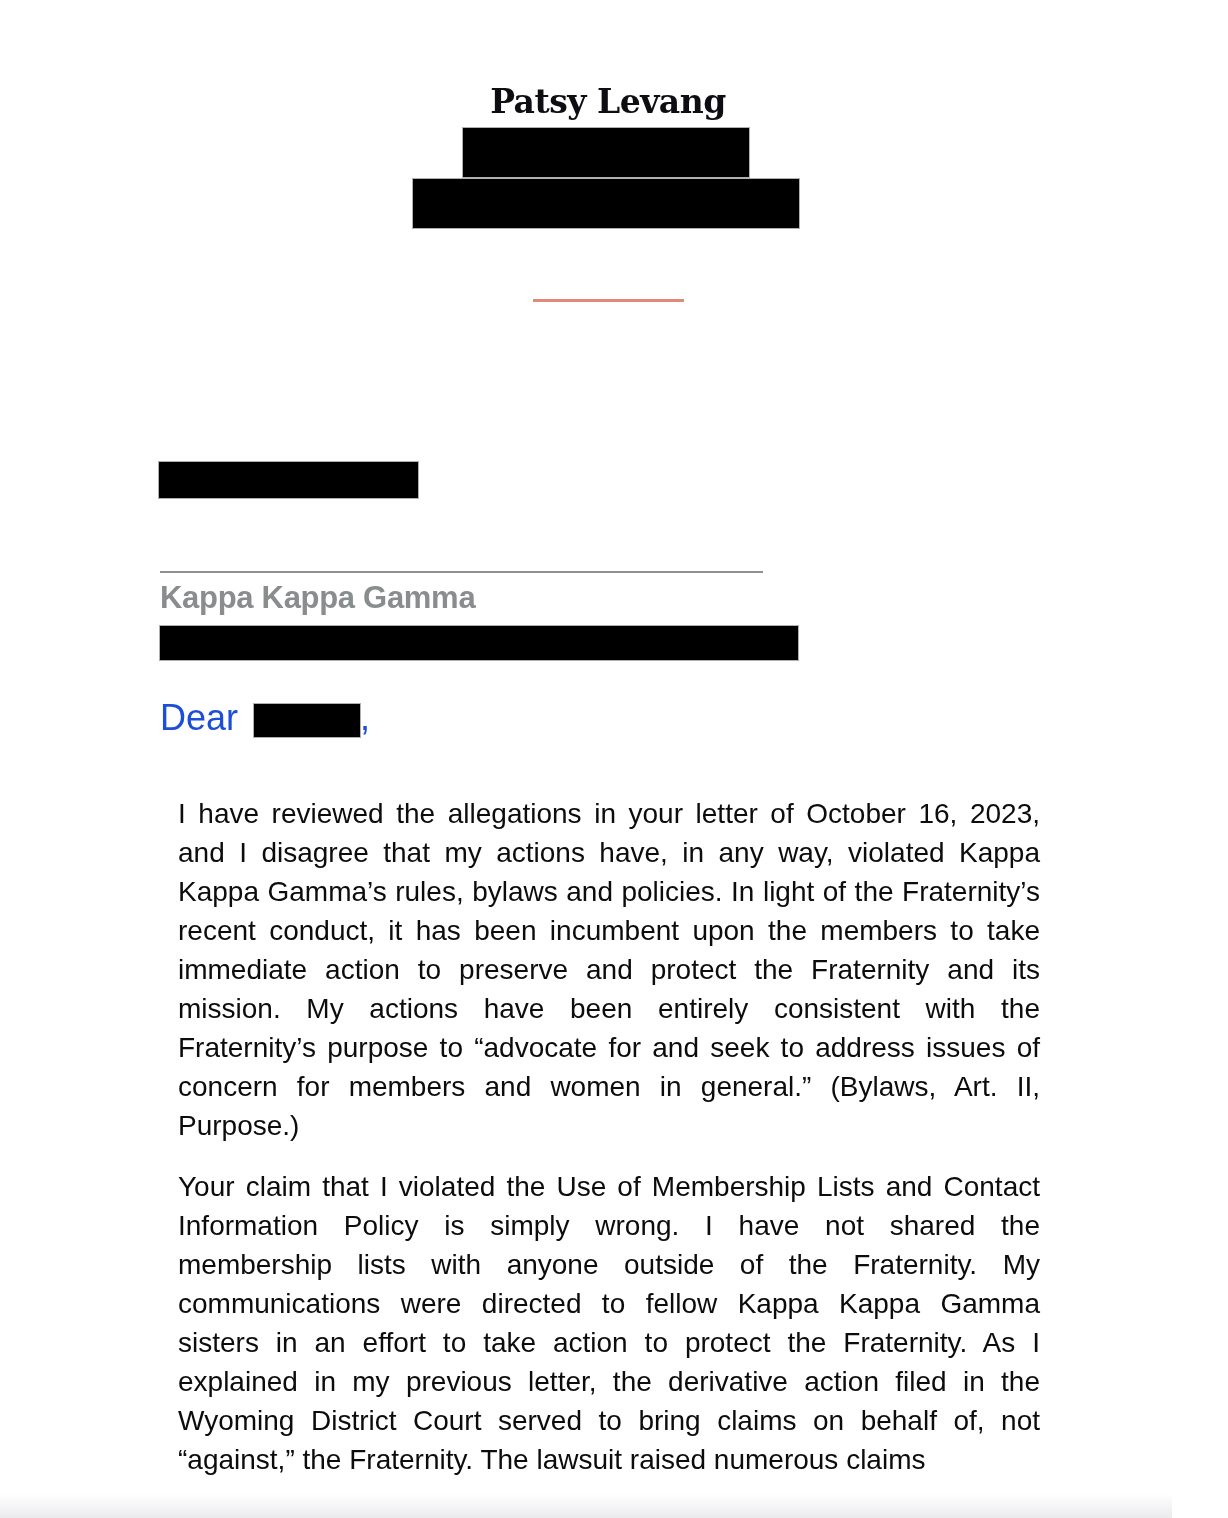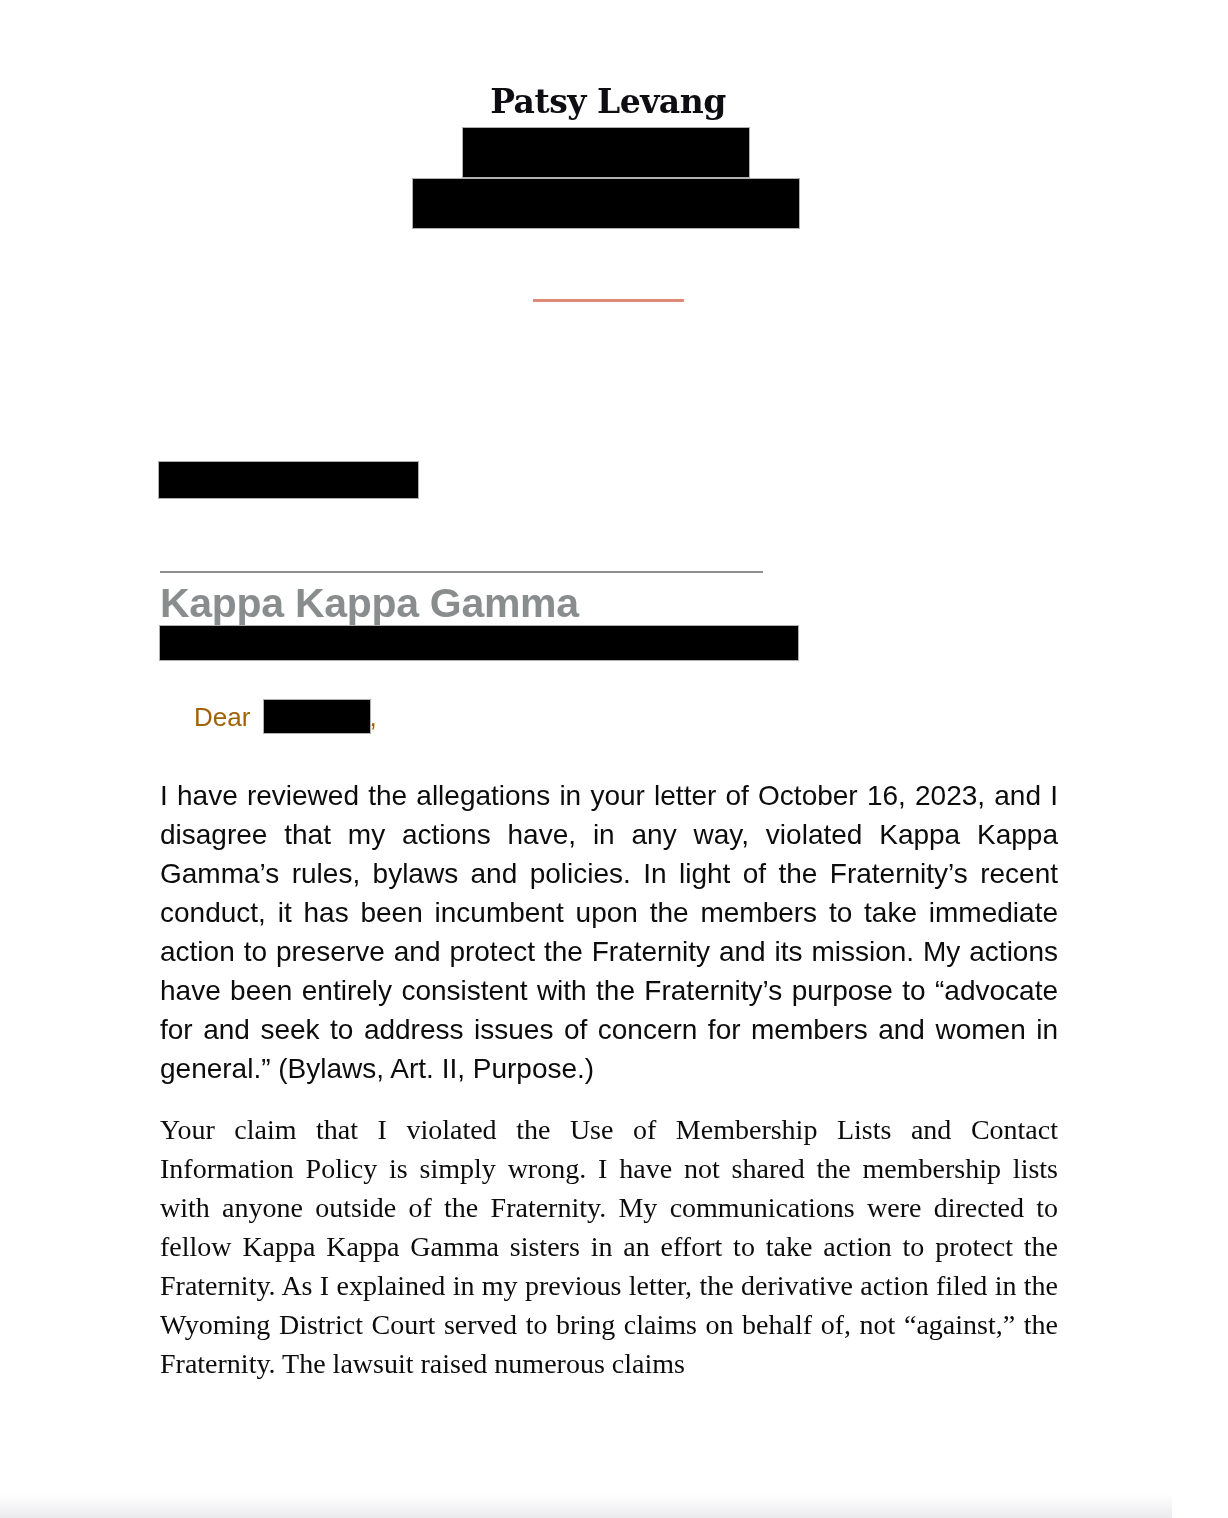--- a/index.html
+++ b/index.html
@@ -61,56 +61,55 @@
     white-space: nowrap;
   }
   .section-divider {
     position: absolute;
     left: 160px; top: 571px; width: 603px; height: 2px;
     background: #8e9091;
   }
   .recipient-org {
     position: absolute;
     left: 160px; top: 580px;
-    font-size: 41px;
+    font-size: 31px;
     font-weight: bold;
     letter-spacing: -0.3px;
     color: #8a8d8e;
     white-space: nowrap;
   }
   .redact-address { left: 160px; top: 626px; width: 638px; height: 34px; }
   .salutation {
     position: absolute;
     left: 160px; top: 698px;
-    font-size: 26px;
+    font-size: 36px;
     line-height: 39px;
-    color: #a16207;
+    color: #1d4ed8;
     white-space: nowrap;
-    margin-left: 34px;
   }
   .redact-inline {
     display: inline-block;
     width: 106px;
     height: 33px;
     background: #000000;
     box-shadow: 0 0 0 1px #b0b0b0;
     vertical-align: -7px;
     margin-left: 6px;
   }
   .letter-body {
     position: absolute;
     left: 160px; top: 776px;
     width: 898px;
     font-size: 28px;
     line-height: 39px;
     color: #0c0c0c;
     text-align: justify;
   }
-  .letter-body p { margin: 0; }
-  .letter-body p + p { margin-top: 22px; font-family: Liberation Serif, serif; }
+  .letter-body p { margin: 18px; }
+  .letter-body p + p { margin-top: 22px; }
   .page-bottom-shadow {
     position: absolute;
     left: 0; bottom: 0;
     width: 100%; height: 24px;
     background: linear-gradient(#ffffff, #ebebee);
     pointer-events: none;
   }
 </style>
 </head>
 <body>

